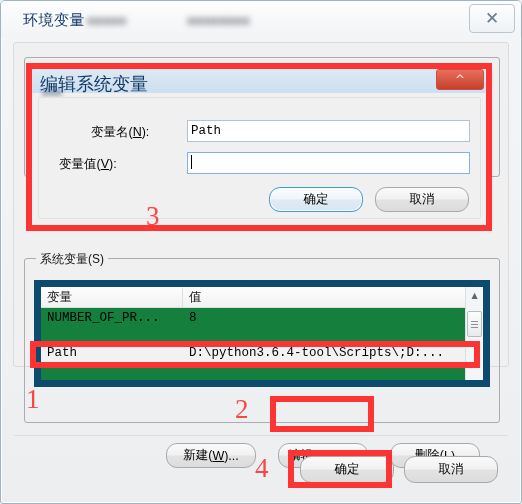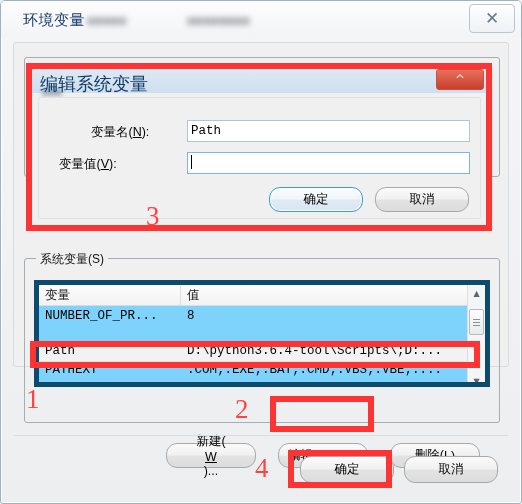--- a/index.html
+++ b/index.html
@@ -235,22 +235,22 @@
     width: 476px; height: 165px;
   }
   .sys-legend {
     left: 22px; top: 208px;
   }
   .listview {
     position: absolute;
     left: 20px; top: 237px;
     width: 456px; height: 107px;
     box-sizing: border-box;
-    border: 5px solid #0c4a6e;
-    background: #7dd3fc;
+    border: 7px solid #0c4a6e;
+    background: #15803d;
     overflow: hidden;
   }
   .lv-header {
     position: absolute;
     left: 0; top: 0;
     width: 456px; height: 21px;
     box-sizing: border-box;
     background: linear-gradient(#fdfdfd, #f2f2f2);
     border-bottom: 1px solid #d9dde1;
   }
@@ -389,39 +389,35 @@
         </div>
 
         <div class="lv-row" style="top:23px">
           <span class="lv-cell-k">NUMBER_OF_PR...</span>
           <span class="lv-cell-v">8</span>
         </div>
         <div class="lv-row selected" style="top:57px">
           <span class="lv-cell-k">Path</span>
           <span class="lv-cell-v">D:\python3.6.4-tool\Scripts\;D:...</span>
         </div>
-        <div class="lv-row" style="top:77px">
-          <span class="lv-cell-k">PATHEXT</span>
-          <span class="lv-cell-v">.COM;.EXE;.BAT;.CMD;.VBS;.VBE;....</span>
-        </div>
 
         <div class="lv-scroll">
           <div class="sb-arrow sb-up">▲</div>
           <div class="sb-thumb">
             <div class="sb-grip">
                 <div></div>
                 <div></div>
                 <div></div>
               </div>
           </div>
           <div class="sb-arrow sb-down">▼</div>
         </div>
       </div>
 
-      <div class="btn" style="left:152px; top:400px; width:90px; height:25px;flex-direction:column;">
+      <div class="btn" style="left:152px; top:400px; width:90px; height:25px;">
         <span>新建(</span>
           <span class="acc">W</span>
           <span>)...</span>
       </div>
       <div class="btn" style="left:264px; top:400px; width:90px; height:25px;font-family:Liberation Mono, monospace;">
         <span>编辑(</span>
           <span class="acc">I</span>
           <span>)...</span>
       </div>
       <div class="btn" style="left:376px; top:400px; width:90px; height:25px;">

